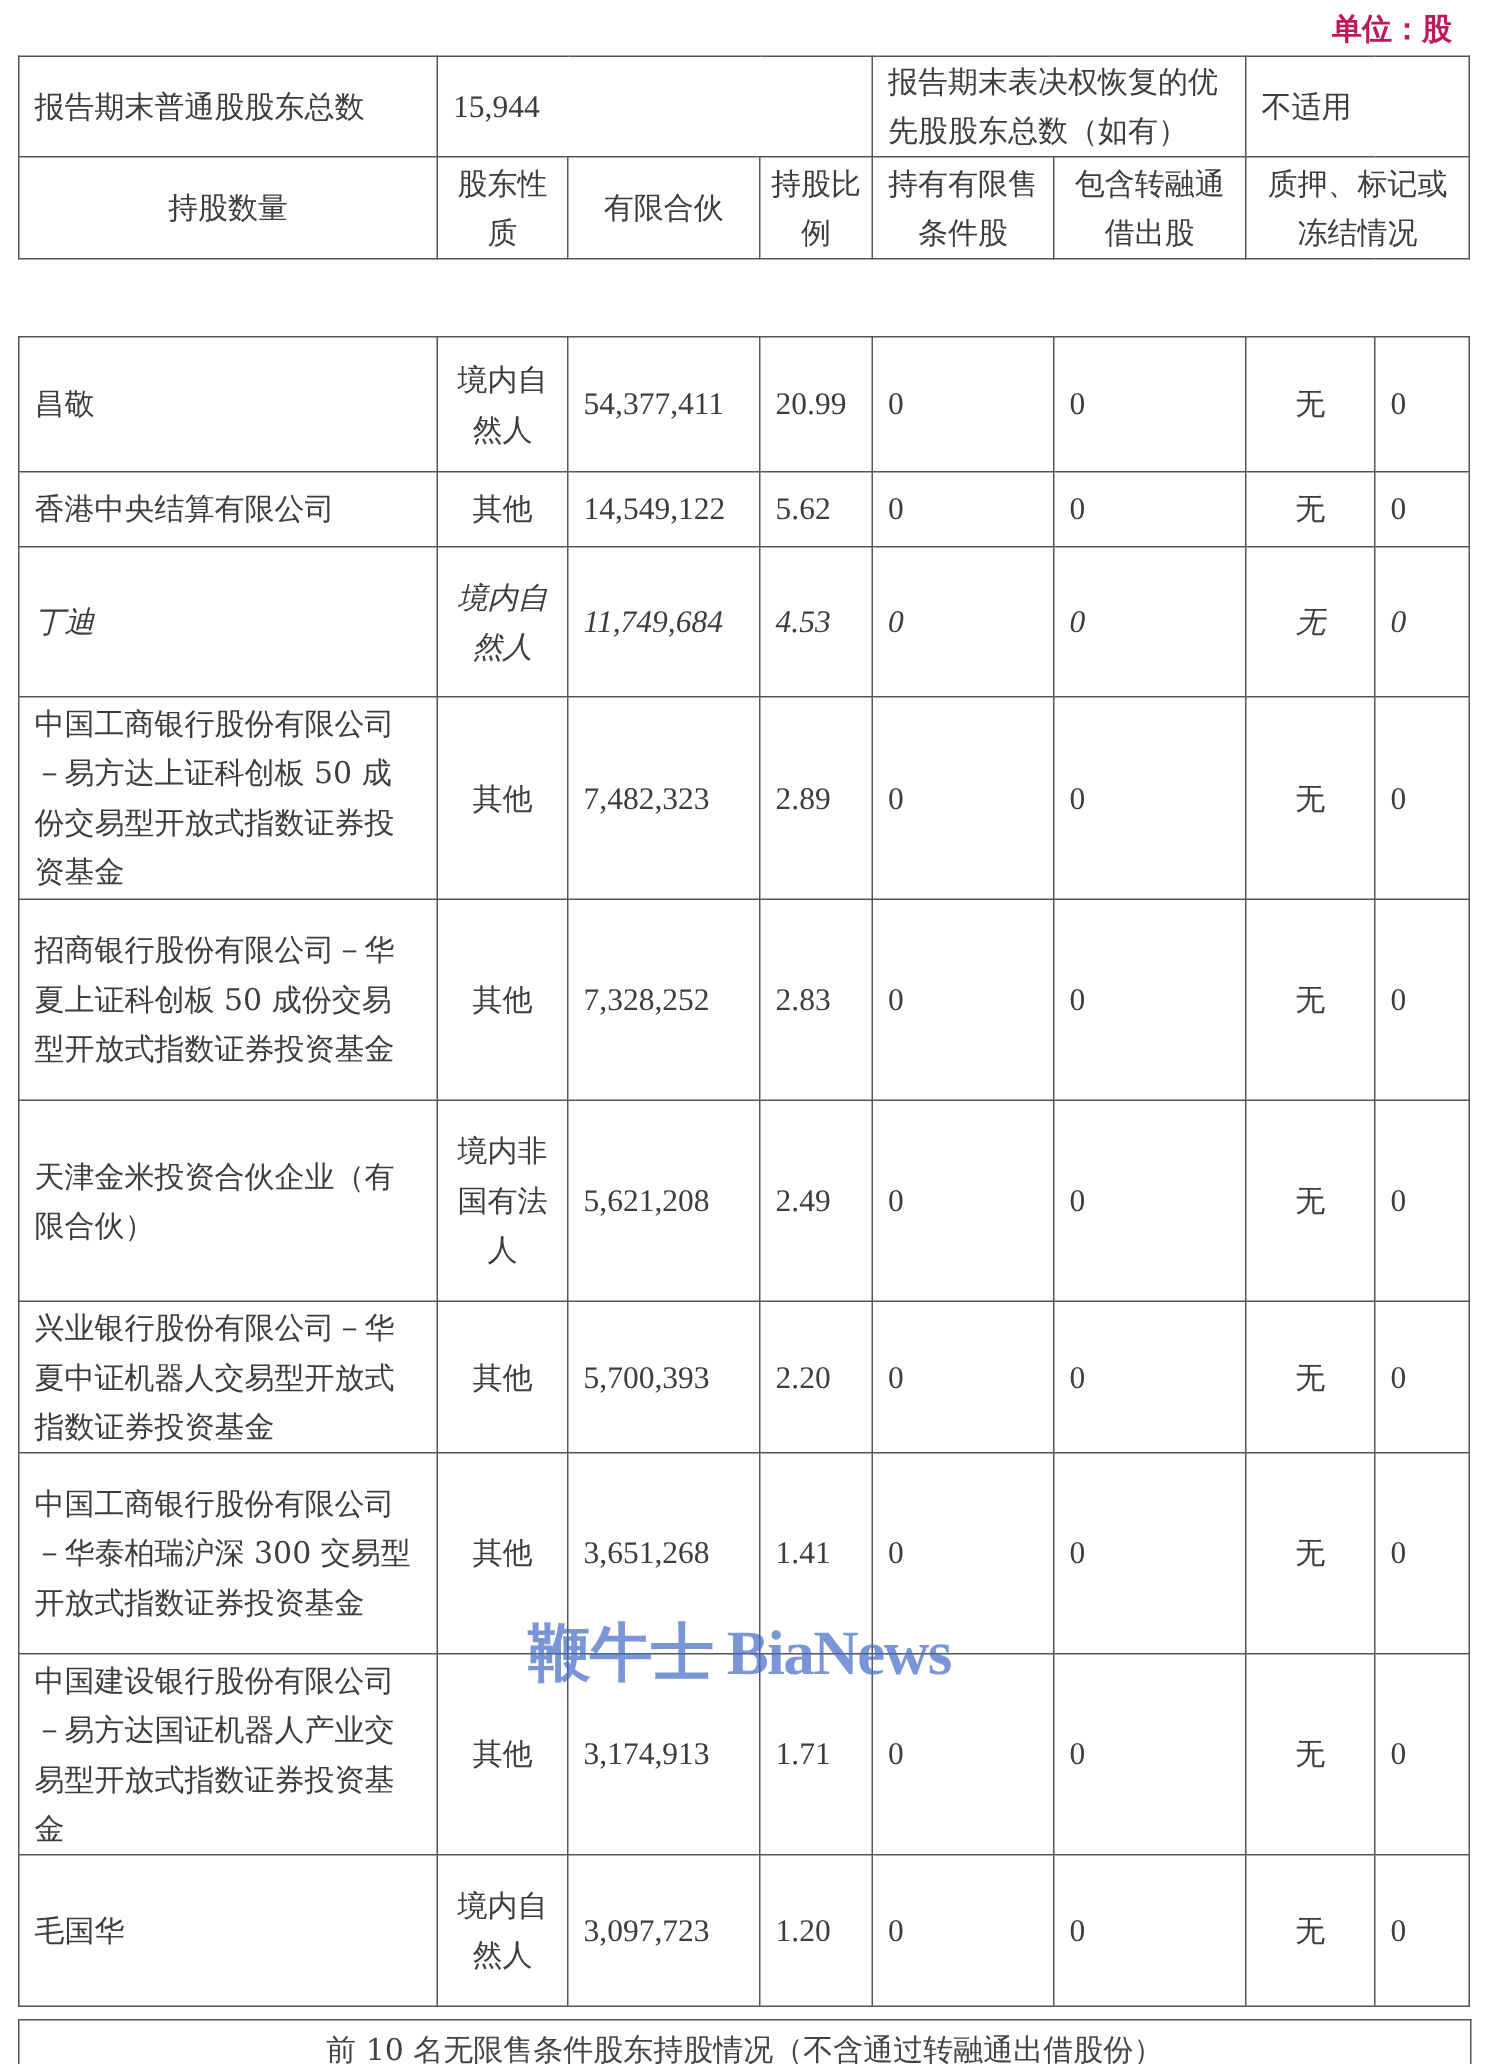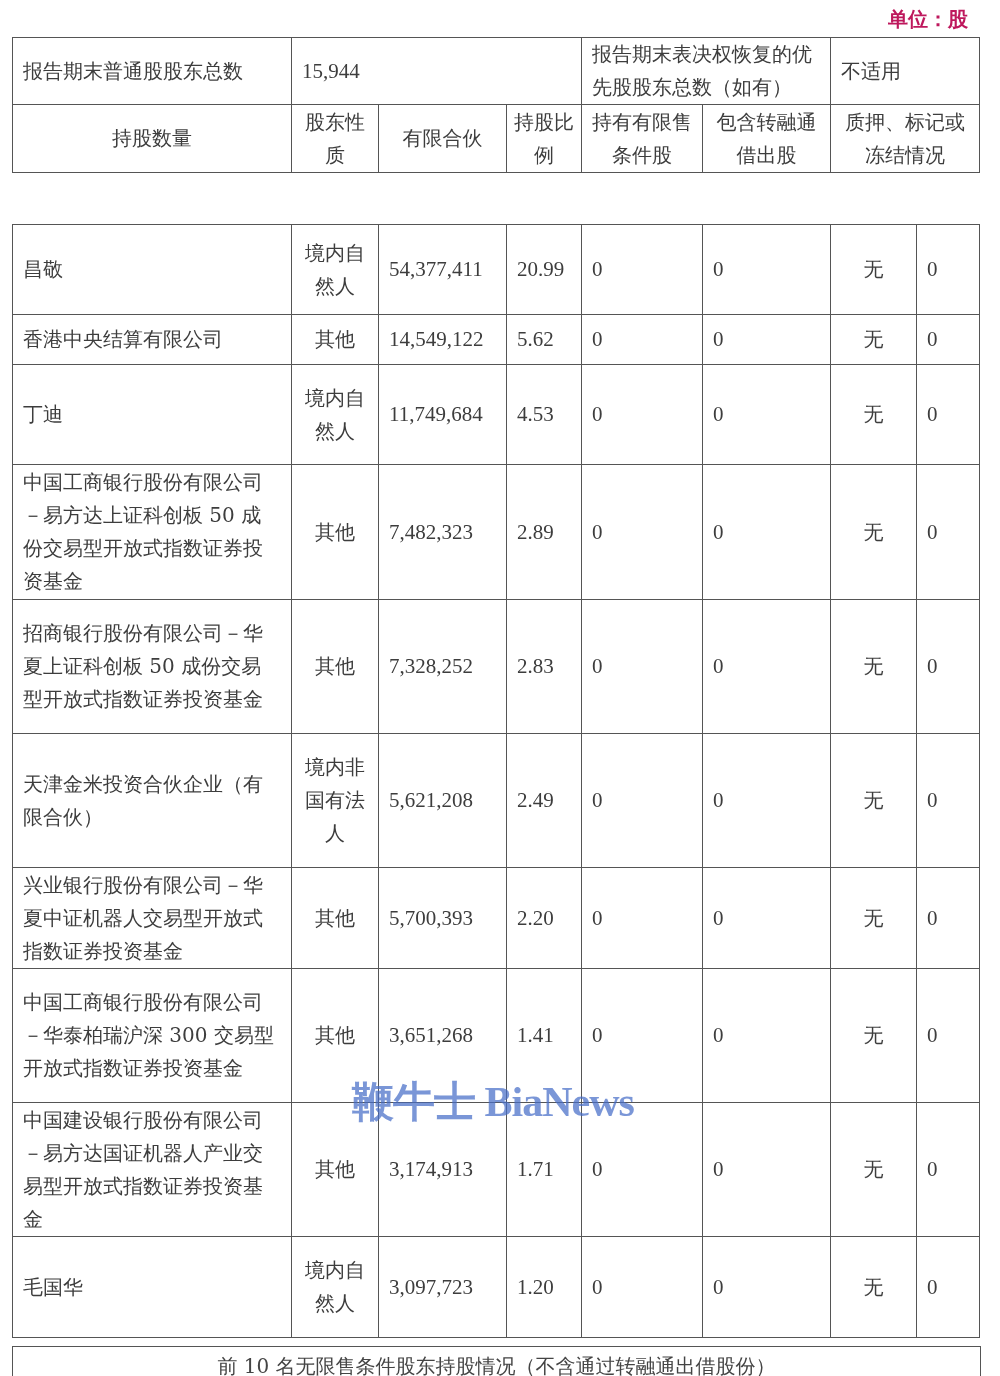--- a/index.html
+++ b/index.html
@@ -78,21 +78,21 @@
       <tr style="height: 50px; margin-left: 12px;">
         <td class="l">香港中央结算有限公司</td>
         <td class="nat">其他</td>
         <td class="r num">14,549,122</td>
         <td class="r num">5.62</td>
         <td class="r num">0</td>
         <td class="r num">0</td>
         <td class="c">无</td>
         <td class="r num">0</td>
       </tr>
-      <tr style="height: 100px;">
+      <tr style="height: 100px; font-style: italic;">
         <td class="l">丁迪</td>
         <td class="nat">境内自然人</td>
         <td class="r num">11,749,684</td>
         <td class="r num">4.53</td>
         <td class="r num">0</td>
         <td class="r num">0</td>
         <td class="c">无</td>
         <td class="r num">0</td>
       </tr>
       <tr style="height: 135px;">

